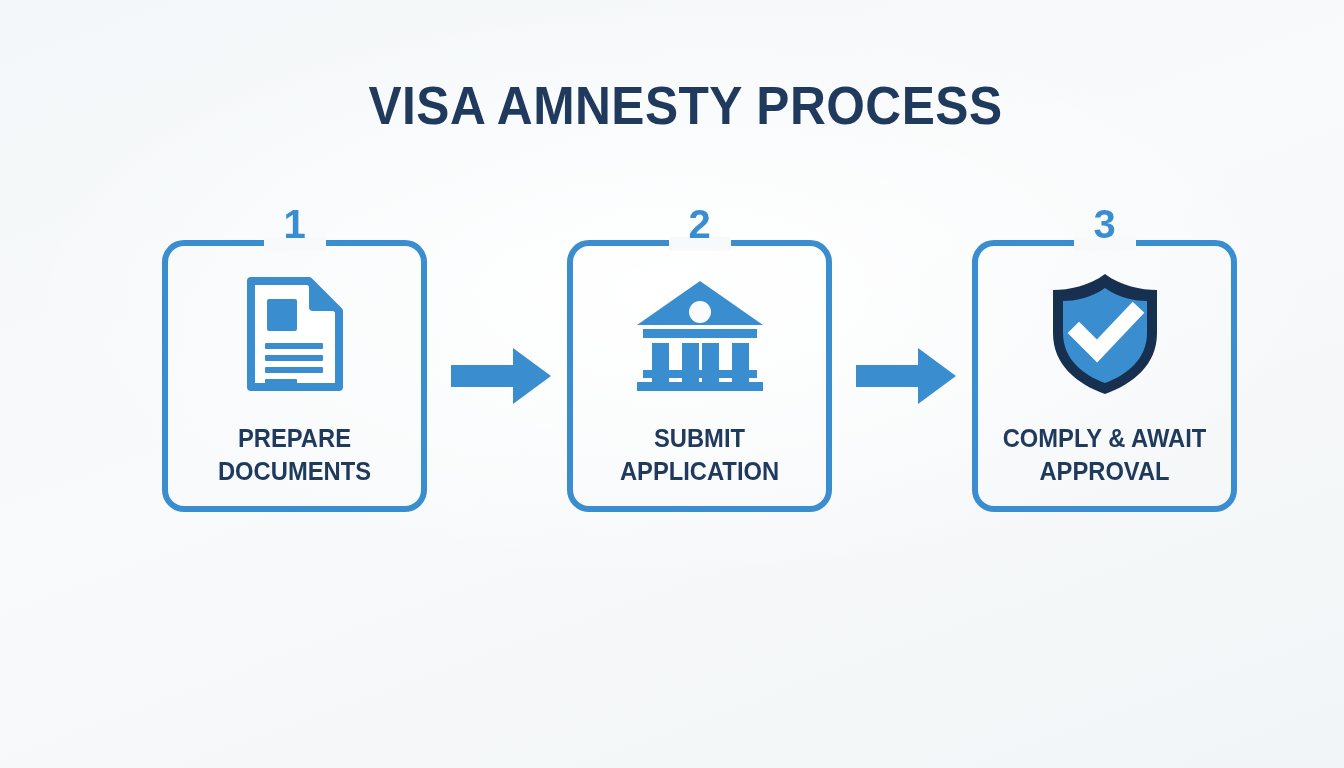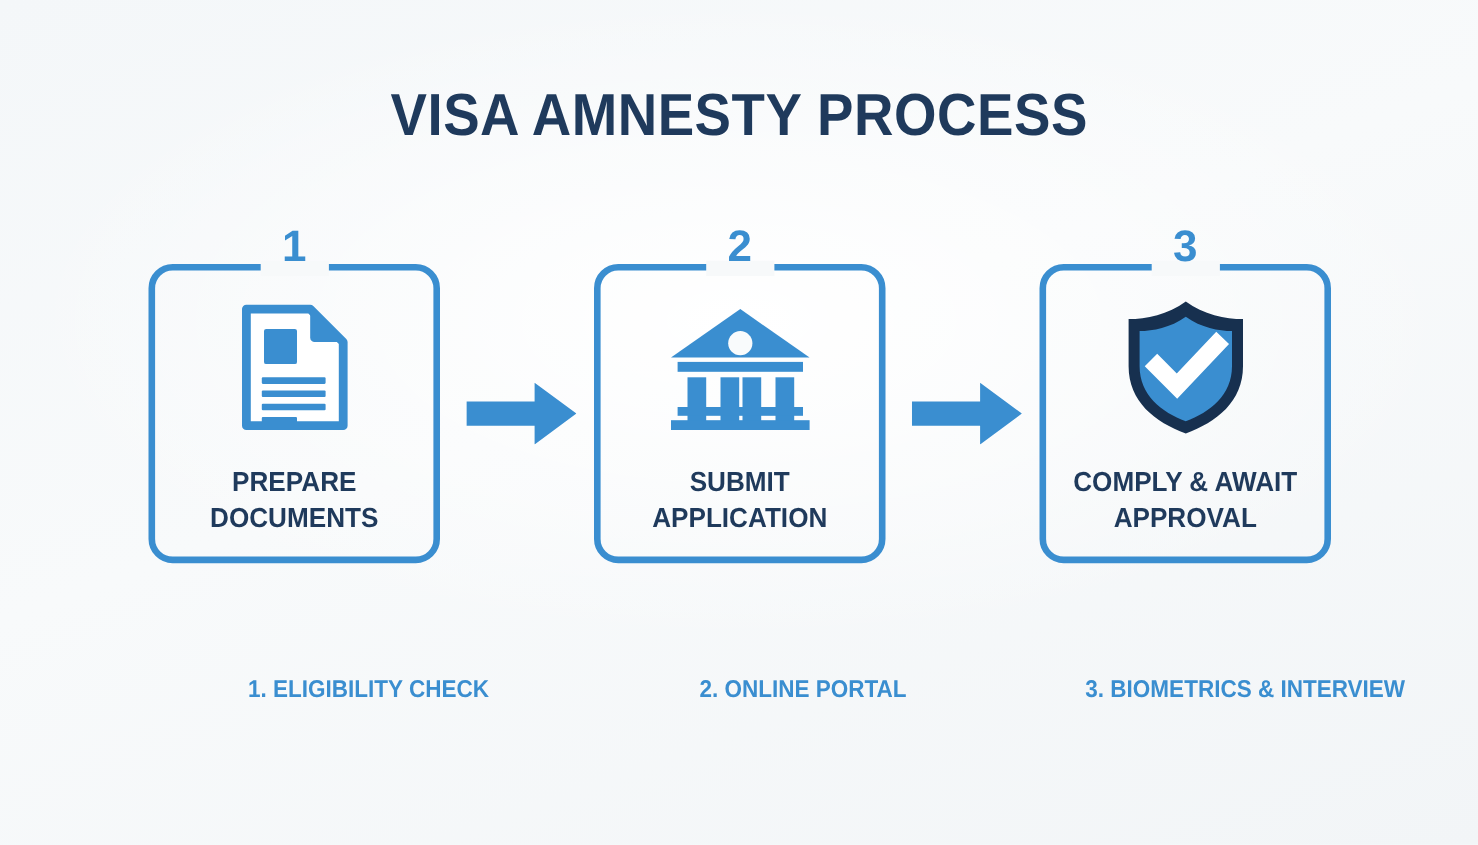--- a/index.html
+++ b/index.html
@@ -21,20 +21,21 @@
     inset: 0;
     background:
       radial-gradient(ellipse 70% 55% at 50% 38%, #ffffff 0%, rgba(255,255,255,0) 70%),
       linear-gradient(160deg, #f4f7f9 0%, #f8fafb 45%, #f2f5f7 100%);
     pointer-events: none;
   }
 
   .stage {
     position: absolute;
     inset: 0;
+    margin-left: 27px;
   }
 
   
   .title {
     position: absolute;
     left: 0;
     right: 0;
     top: 78px;
     text-align: center;
     font-size: 54px;
@@ -237,19 +238,14 @@
     <svg width="100" height="56" viewBox="0 0 100 56" fill="none">
       <path d="M0 17 H62 V0 L100 28 L62 56 V39 H0 Z" fill="#3a8ed0"></path>
     </svg>
   </div>
   <div class="arrow a2">
     <svg width="100" height="56" viewBox="0 0 100 56" fill="none">
       <path d="M0 17 H62 V0 L100 28 L62 56 V39 H0 Z" fill="#3a8ed0"></path>
     </svg>
   </div>
 
-  <div class="captions">
-    <div class="caption p1">1. ELIGIBILITY CHECK</div>
-    <div class="caption p2">2. ONLINE PORTAL</div>
-    <div class="caption p3">3. BIOMETRICS &amp; INTERVIEW</div>
-  </div>
 
 </div>
 
 </body></html>

